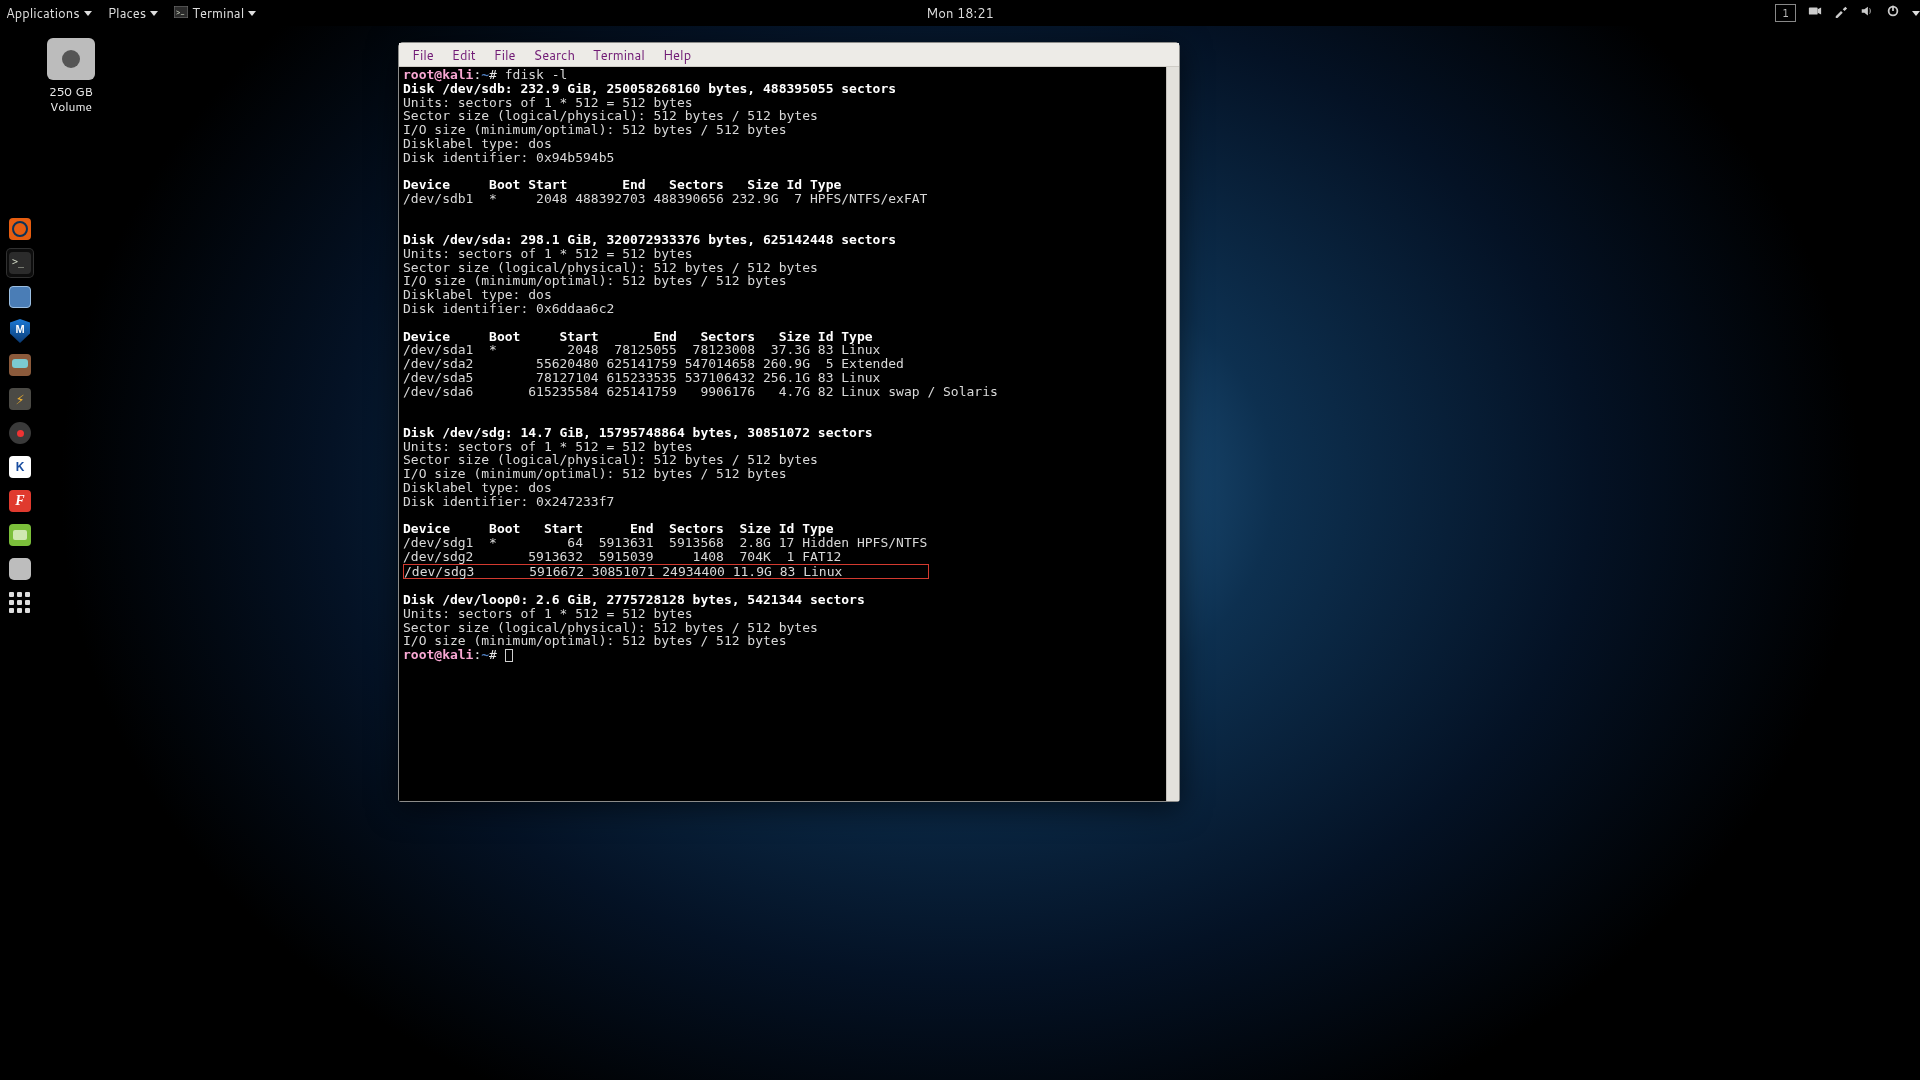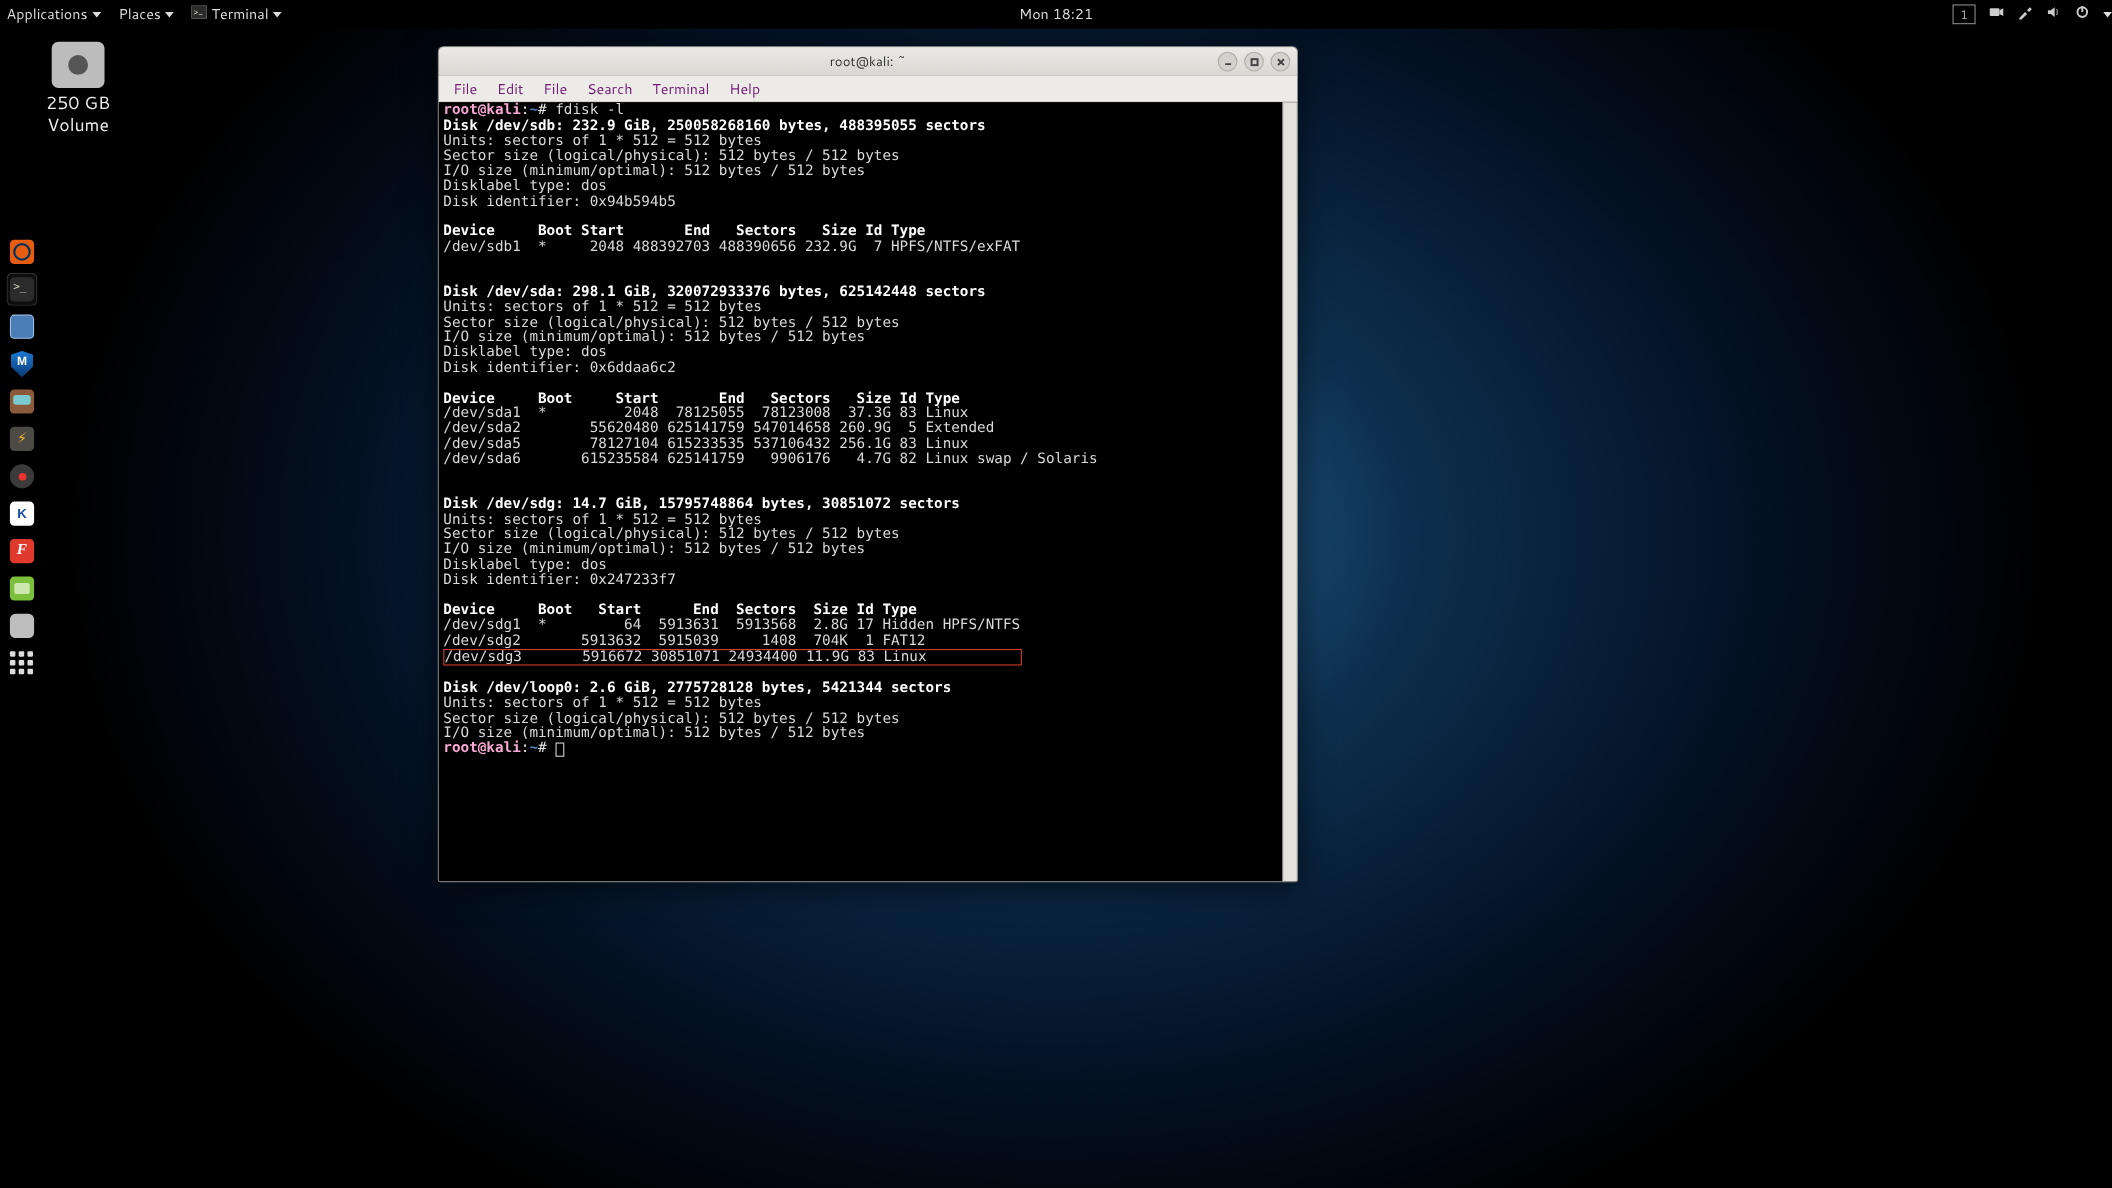--- a/index.html
+++ b/index.html
@@ -19,21 +19,21 @@
   .panel-item { display:flex; align-items:center; gap:4px; padding:0 6px; cursor:pointer; }
   .panel-center { position:absolute; left:50%; transform:translateX(-50%); }
   .panel-right { margin-left:auto; display:flex; align-items:center; gap:12px; }
   .caret-down { width:0; height:0; border-left:4px solid transparent; border-right:4px solid transparent; border-top:5px solid #ddd; display:inline-block; }
   .ws-box { border:1px solid #888; padding:0 6px; font-size:11px; color:#bbb; }
   .tray-icon svg { width:14px; height:14px; fill:#ccc; }
 
   
   .desktop-icon {
     position:absolute; top:38px; left:26px; width:90px; text-align:center;
-    color:#eee; font-size:16px;
+    color:#eee; font-size:12px;
   }
   .volume-glyph {
     width:48px; height:42px; margin:0 auto 4px; background:#bcbcbc;
     border-radius:6px; position:relative; display:flex; align-items:center; justify-content:center;
   }
   .volume-glyph::after { content:""; width:18px; height:18px; background:#555; border-radius:50%; }
   .desktop-icon .cap { text-shadow:0 1px 2px #000; line-height:1.25; }
 
   
   .dock {
@@ -198,41 +198,20 @@
         <span></span>
         <span></span>
         <span></span>
         <span></span>
         <span></span>
       </span>
     </div>
 </div>
 
 <div class="window">
-  <div class="titlebar">
-    <span>root@kali: ~</span>
-    <div class="win-controls">
-      <div class="win-btn">
-          <svg viewBox="0 0 10 10">
-            <line x1="2" y1="7" x2="8" y2="7"></line>
-          </svg>
-        </div>
-      <div class="win-btn">
-          <svg viewBox="0 0 10 10">
-            <rect x="2" y="2" width="6" height="6"></rect>
-          </svg>
-        </div>
-      <div class="win-btn">
-          <svg viewBox="0 0 10 10">
-            <line x1="2" y1="2" x2="8" y2="8"></line>
-            <line x1="8" y1="2" x2="2" y2="8"></line>
-          </svg>
-        </div>
-    </div>
-  </div>
   <div class="menubar">
     <span>File</span>
     <span>Edit</span>
     <span>File</span>
     <span>Search</span>
     <span>Terminal</span>
     <span>Help</span>
   </div>
   <div class="term-wrap">
 <div class="term"><span class="p-red">root@kali</span><span class="p-white">:</span><span class="p-blue">~</span><span class="p-white">#</span> <span>fdisk -l</span>

